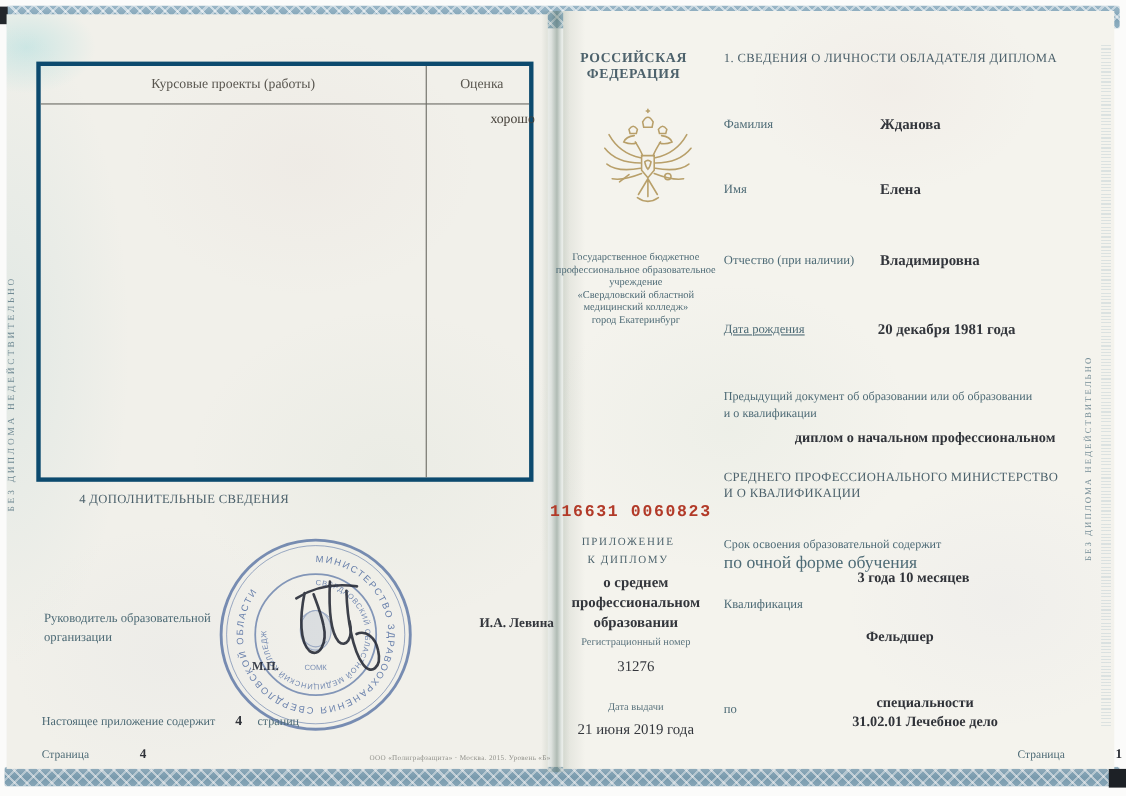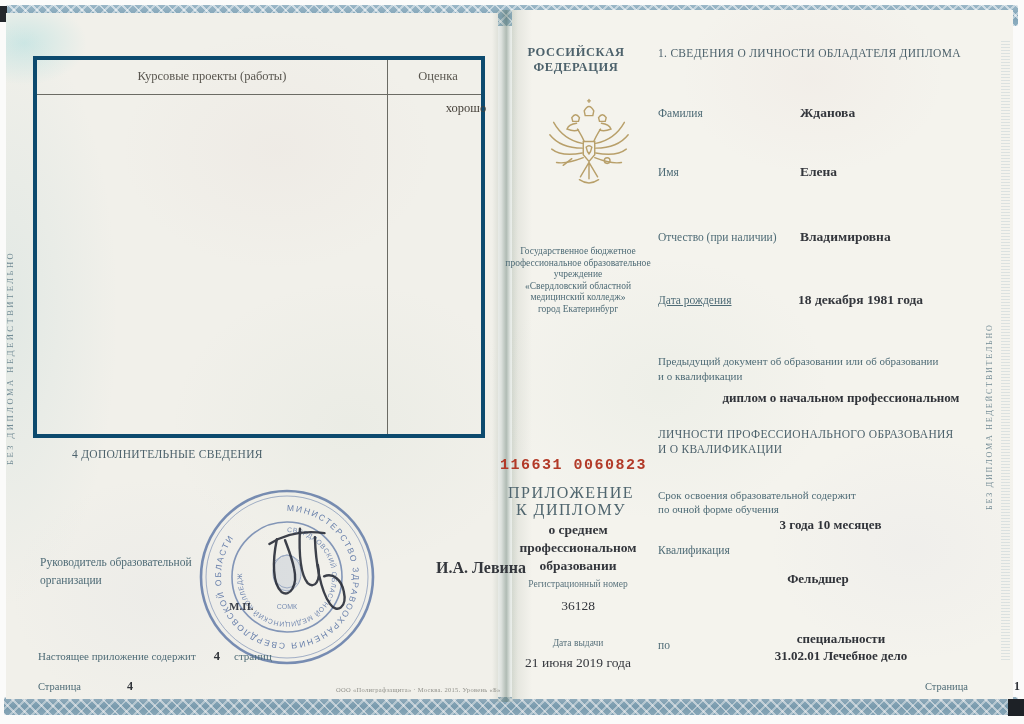--- a/index.html
+++ b/index.html
@@ -101,21 +101,21 @@
   <div class="vsep"></div>
   <div class="abs th ctr" style="left:0; top:9px; width:350px;">Курсовые проекты (работы)</div>
   <div class="abs th ctr" style="left:350px; top:9px; width:102px;">Оценка</div>
   <div class="abs td ctr" style="left:350px; top:41px; width:102px;margin-left:28px;">хорошо</div>
 </div>
 
 <div class="abs sect" style="left:36px; top:448px;margin-left:36px;">4 ДОПОЛНИТЕЛЬНЫЕ СВЕДЕНИЯ</div>
 
 <div class="abs lab" style="left:40px; top:556px;">Руководитель образовательной</div>
 <div class="abs lab" style="left:40px; top:574px;">организации</div>
-<div class="abs val" style="left:436px; top:559px; font-size:16px;">И.А. Левина</div>
+<div class="abs val" style="left:436px; top:559px; font-size:12px;">И.А. Левина</div>
 
 <div class="abs" style="left:229px; top:600px; font-size:11px; font-weight:600; color:#3a3f49;">М.П.</div>
 
 <div class="abs stamp-wrap" style="left:197px; top:487px; width:180px; height:180px;">
   <svg width="180" height="180" viewBox="0 0 180 180">
     <defs>
       <path id="ring-outer" d="M90,24 a66,66 0 1,1 -0.01,0"></path>
       <path id="ring-inner" d="M90,45 a45,45 0 1,1 -0.01,0"></path>
     </defs>
     <circle cx="90" cy="90" r="86" fill="none" stroke="#4c6cab" stroke-width="2.6" opacity="0.72"></circle>
@@ -183,71 +183,71 @@
       <path d="M39,46 h12 v14 l-6,7 l-6,-7 z"></path>
       <path d="M42,52 q3,-3 6,0 q-1,5 -3,7 q-2,-2 -3,-7"></path>
       <path d="M45,68 l-9,15 M45,68 l0,17 M45,68 l9,15"></path>
       <path d="M35,86 q10,7 20,0"></path>
       <circle cx="64" cy="66" r="3"></circle>
       <path d="M27,64 l-9,7"></path>
     </g>
   </svg>
 </div>
 
-<div class="abs ctr" style="left:500px; top:246px; width:156px; font-size:9.5px; line-height:11.5px; color:#4e6b76;">
+<div class="abs ctr" style="left:500px; top:229px; width:156px; font-size:9.5px; line-height:11.5px; color:#4e6b76;">
   <div>Государственное бюджетное</div>
   <div>профессиональное образовательное</div>
   <div>учреждение</div>
   <div>«Свердловский областной</div>
   <div>медицинский колледж»</div>
   <div>город Екатеринбург</div>
 </div>
 
 <div class="abs serial" style="left:500px; top:457px;">116631 0060823</div>
-<div class="abs sect ctr" style="left:505px; top:484px; width:132px; font-size:16px; letter-spacing:1.5px; line-height:17px; color:#50666f;">
+<div class="abs sect ctr" style="left:505px; top:484px; width:132px; font-size:10px; letter-spacing:1.5px; line-height:17px; color:#50666f;">
   <div>ПРИЛОЖЕНИЕ</div>
   <div>К ДИПЛОМУ</div>
 </div>
 <div class="abs ctr" style="left:500px; top:521px; width:156px; font-size:13.5px; font-weight:600; line-height:18px; color:#33363c;">
   <div>о среднем</div>
   <div>профессиональном</div>
   <div>образовании</div>
 </div>
 <div class="abs lab-sm ctr" style="left:500px; top:579px; width:156px;">Регистрационный номер</div>
-<div class="abs ctr" style="left:500px; top:598px; width:156px; font-size:13.5px; color:#33363c;">36128</div>
+<div class="abs ctr" style="left:500px; top:598px; width:156px; font-size:13.5px; color:#33363c;">31276</div>
 <div class="abs lab-sm ctr" style="left:500px; top:638px; width:156px;">Дата выдачи</div>
 <div class="abs ctr" style="left:500px; top:655px; width:156px; font-size:13.5px; color:#33363c;">21 июня 2019 года</div>
 
 <div class="abs sect" style="left:658px; top:47px;">1. СВЕДЕНИЯ О ЛИЧНОСТИ ОБЛАДАТЕЛЯ ДИПЛОМА</div>
 
 <div class="abs lab" style="left:658px; top:107px;">Фамилия</div>
 <div class="abs val" style="left:800px; top:105px;">Жданова</div>
 
 <div class="abs lab" style="left:658px; top:166px;">Имя</div>
 <div class="abs val" style="left:800px; top:164px;text-align:right;">Елена</div>
 
 <div class="abs lab" style="left:658px; top:231px;">Отчество (при наличии)</div>
 <div class="abs val" style="left:800px; top:229px;">Владимировна</div>
 
 <div class="abs lab" style="left:658px; top:294px;text-decoration:underline;">Дата рождения</div>
-<div class="abs val" style="left:798px; top:292px;">18 декабря 1981 года</div>
+<div class="abs val" style="left:798px; top:292px;">20 декабря 1981 года</div>
 
 <div class="abs lab" style="left:658px; top:355px; font-size:11px;">Предыдущий документ об образовании или об образовании</div>
 <div class="abs lab" style="left:658px; top:370px; font-size:11px;">и о квалификации</div>
 <div class="abs valb ctr" style="left:662px; top:389px; width:358px; line-height:17px;">
   <div>диплом о начальном профессиональном</div>
 </div>
 
 <div class="abs sect" style="left:658px; top:427px; line-height:14.5px;">
-  <div>ЛИЧНОСТИ ПРОФЕССИОНАЛЬНОГО ОБРАЗОВАНИЯ</div>
+  <div>СРЕДНЕГО ПРОФЕССИОНАЛЬНОГО МИНИСТЕРСТВО</div>
   <div>И О КВАЛИФИКАЦИИ</div>
 </div>
 
 <div class="abs lab" style="left:658px; top:489px; font-size:11px;">Срок освоения образовательной содержит</div>
-<div class="abs lab" style="left:658px; top:503px; font-size:11px;">по очной форме обучения</div>
+<div class="abs lab" style="left:658px; top:503px; font-size:16px;">по очной форме обучения</div>
 <div class="abs valb ctr" style="left:658px; top:517px; width:345px;">3 года 10 месяцев</div>
 
 <div class="abs lab" style="left:658px; top:544px;">Квалификация</div>
 <div class="abs valb ctr" style="left:658px; top:571px; width:320px;">Фельдшер</div>
 
 <div class="abs lab" style="left:658px; top:639px;">по</div>
 <div class="abs valb ctr" style="left:662px; top:631px; width:358px;font-family:Liberation Serif, serif;">специальности</div>
 <div class="abs valb ctr" style="left:662px; top:648px; width:358px;">31.02.01 Лечебное дело</div>
 
 <div class="abs" style="left:925px; top:676px;">

